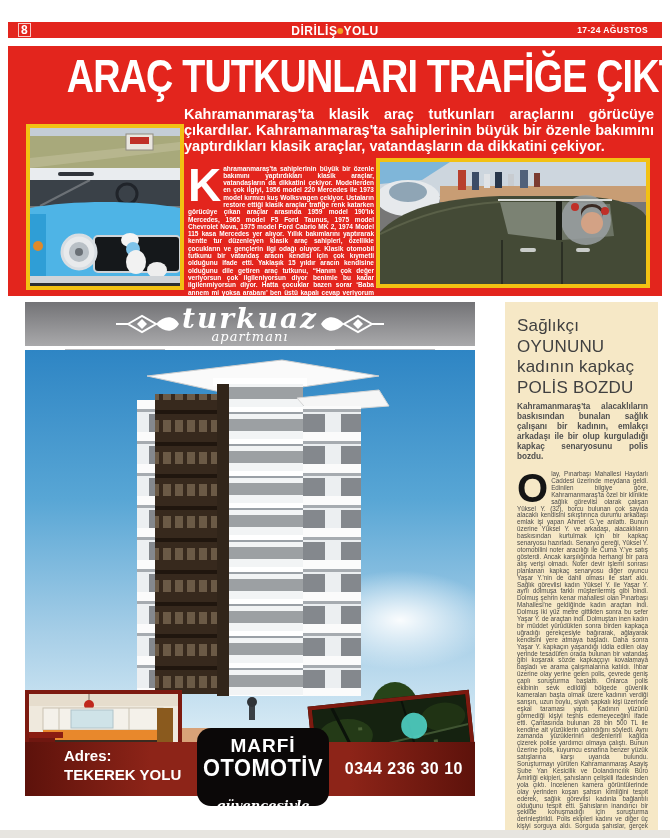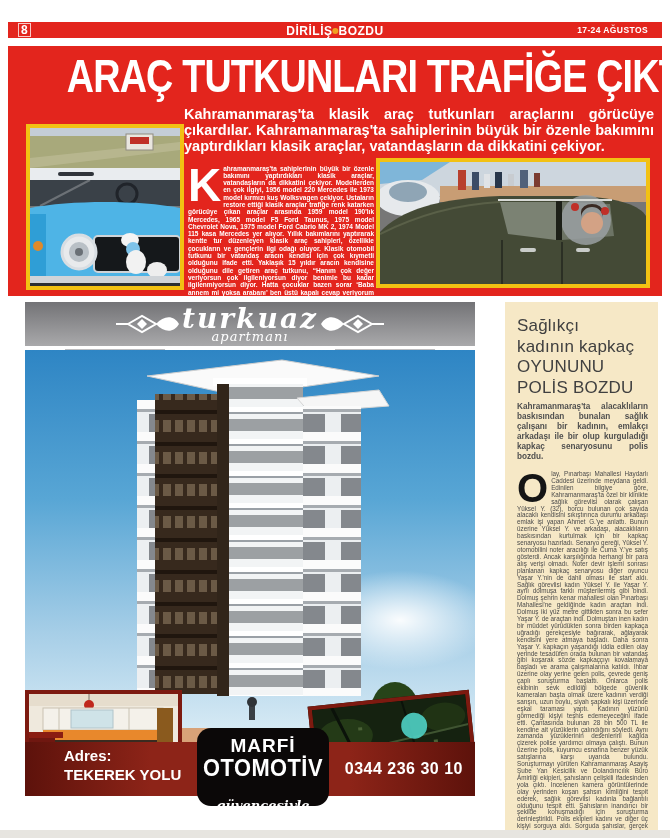--- a/index.html
+++ b/index.html
@@ -78,21 +78,21 @@
   .bottom-strip{position:absolute;left:0;top:830px;width:670px;height:8px;background:#e7e5e0;}
 </style>
 </head>
 <body>
 
 <div class="topbar">
   <span class="page-num">8</span>
   <span class="masthead">
     <span>DİRİLİŞ</span>
     <span class="dot"></span>
-    <span>BOZDU</span>
+    <span>YOLU</span>
   </span>
   <span class="issue-date">17-24 AĞUSTOS</span>
 </div>
 
 <div class="main-article">
   <div class="headline">ARAÇ TUTKUNLARI TRAFİĞE ÇIKTI</div>
   <div class="standfirst">Kahramanmaraş'ta klasik araç tutkunları araçlarını görücüye çıkardılar. Kahramanmaraş'ta sahiplerinin büyük bir özenle bakımını yaptırdıkları klasik araçlar, vatandaşların da dikkatini çekiyor.</div>
 
   <div class="photo-frame photo-left">
     <svg width="150" height="158" viewBox="0 0 150 158">
@@ -295,22 +295,22 @@
       <div class="dealer-l2">OTOMOTİV</div>
       <div class="dealer-tag">güvencesiyle</div>
     </div>
     <div class="phone">0344 236 30 10</div>
   </div>
 </div>
 
 <div class="side-article">
   <div class="side-headline">
     <div>Sağlıkçı</div>
+    <div>OYUNUNU</div>
     <div>kadının kapkaç</div>
-    <div>OYUNUNU</div>
     <div>POLİS BOZDU</div>
   </div>
   <div class="side-standfirst">Kahramanmaraş'ta alacaklıların baskısından bunalan sağlık çalışanı bir kadının, emlakçı arkadaşı ile bir olup kurguladığı kapkaç senaryosunu polis bozdu.</div>
   <p class="side-body">
     <span class="dropcap-o">O</span><span>lay, Pınarbaşı Mahallesi Haydarlı Caddesi üzerinde meydana geldi. Edinilen bilgiye göre, Kahramanmaraş'ta özel bir klinikte sağlık görevlisi olarak çalışan Yüksel Y. (32), borcu bulunan çok sayıda alacaklı kendisini sıkıştırınca durumu arkadaşı emlak işi yapan Ahmet G.'ye anlattı. Bunun üzerine Yüksel Y. ve arkadaşı, alacaklıların baskısından kurtulmak için bir kapkaç senaryosu hazırladı. Senaryo gereği, Yüksel Y. otomobilini noter aracılığı ile Cuma Y.'ye satış gösterdi. Ancak karşılığında herhangi bir para alış verişi olmadı. Noter devir işlemi sonrası planlanan kapkaç senaryosu diğer oyuncu Yaşar Y.'nin de dahil olması ile start aldı. Sağlık görevlisi kadın Yüksel Y. ile Yaşar Y. aynı dolmuşa farklı müşterilermiş gibi bindi. Dolmuş şehrin kenar mahallesi olan Pınarbaşı Mahallesi'ne geldiğinde kadın araçtan indi. Dolmuş iki yüz metre gittikten sonra bu sefer Yaşar Y. de araçtan indi. Dolmuştan inen kadın bir müddet yürüdükten sonra birden kapkaça uğradığı gerekçesiyle bağırarak, ağlayarak kendisini yere atmaya başladı. Daha sonra Yaşar Y. kapkaçın yaşandığı iddia edilen olay yerinde tesadüfen orada bulunan bir vatandaş gibi koşarak sözde kapkaççıyı kovalamaya başladı ve arama çalışmalarına katıldı. İhbar üzerine olay yerine gelen polis, çevrede geniş çaplı soruşturma başlattı. Onlarca polis ekibinin sevk edildiği bölgede güvenlik kameraları başta olmak üzere kadının verdiği sarışın, uzun boylu, siyah şapkalı kişi üzerinde eşkal taraması yaptı. Kadının yüzünü görmediği kişiyi teşhis edemeyeceğini ifade etti. Çantasında bulunan 28 bin 500 TL ile kendine ait yüzüklerin çalındığını söyledi. Aynı zamanda yüzüklerinin desenlerini kağıda çizerek polise yardımcı olmaya çalıştı. Bunun üzerine polis, kuyumcu esnafına benzer yüzük satışlarına karşı uyarıda bulundu. Soruşturmayı yürüten Kahramanmaraş Asayiş Şube Yan Kesicilik ve Dolandırıcılık Büro Amirliği ekipleri, şahısların çelişkili ifadesinden yola çıktı. İncelenen kamera görüntülerinde olay yerinden koşan şahsın kimliğini tespit ederek, sağlık görevlisi kadınla bağlantılı olduğunu tespit etti. Şahısların inandırıcı bir şekilde konuşmadığı için soruşturma derinleştirildi. Polis ekipleri kadını ve diğer üç kişiyi sorguya aldı. Sorguda şahıslar, gerçek bir araç satışının olmadığını, dolayısı ile ortada para da bulunmadığını, koşan şahsın da bu oyunun bir parçası olduğunu itiraf ettiler. Kadına ait çanta ise, evinde polis tarafından bulundu. Başta sağlık çalışanı kadın Yüksel Y. olmak üzere 3 kişi hakkında suç uydurmaktan soruşturma başlatıldı.</span>
   </p>
 </div>
 
 <div class="bottom-strip"></div>
 

